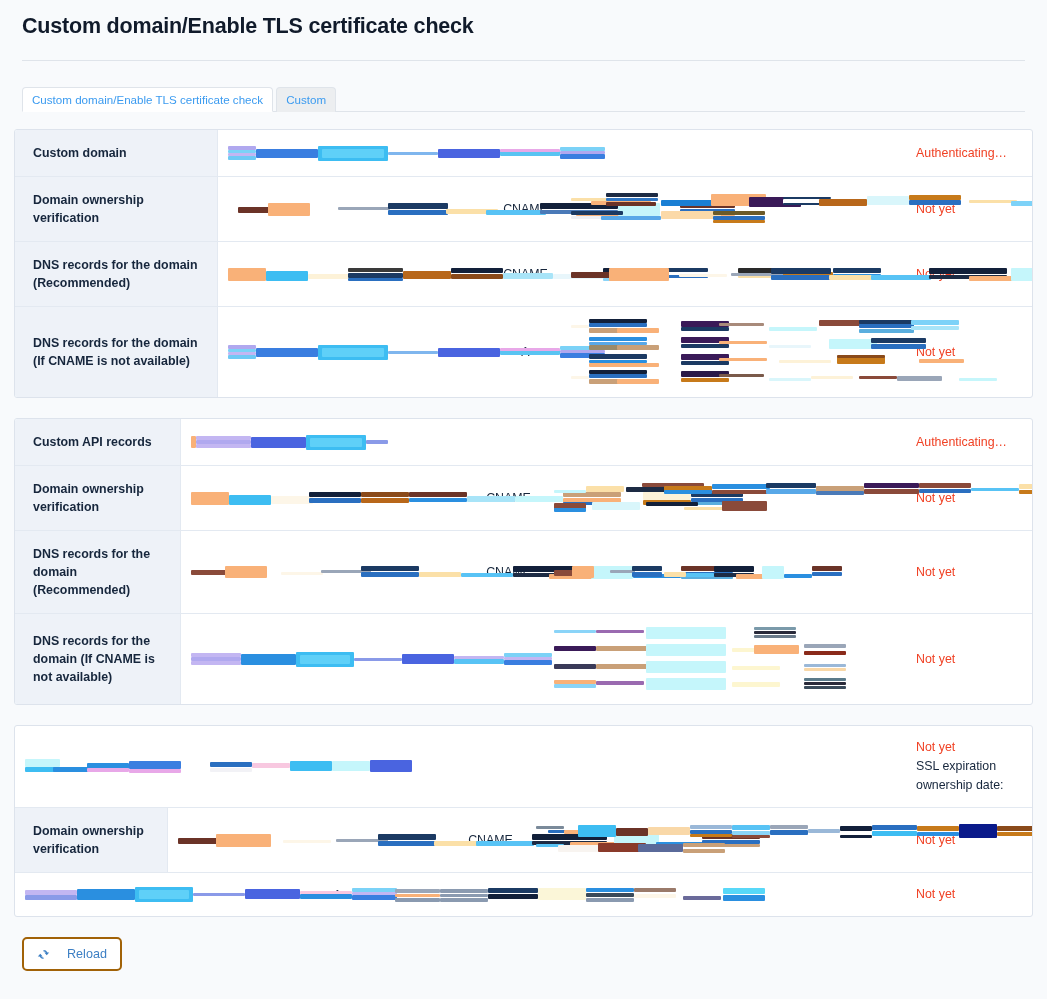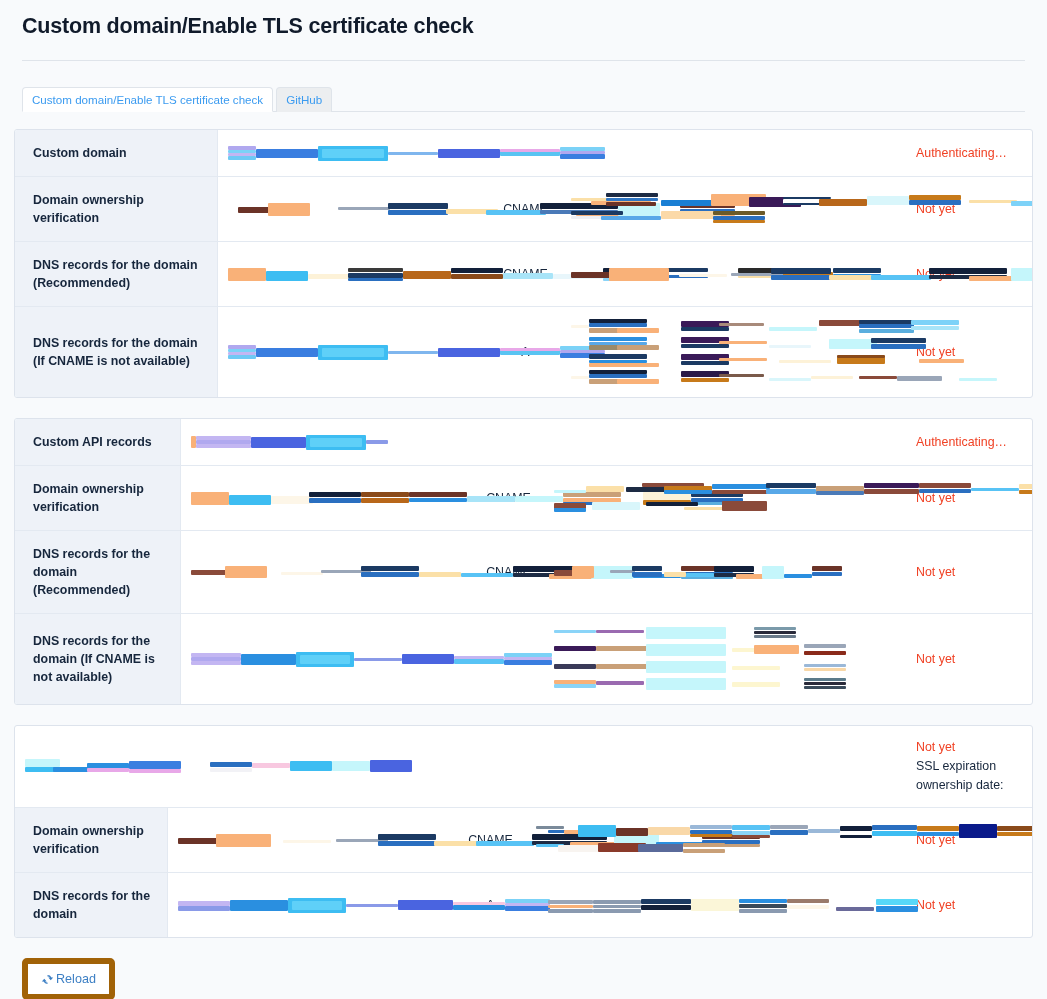--- a/index.html
+++ b/index.html
@@ -145,25 +145,25 @@
   .rk {
     position: absolute;
     border-radius: 1px;
   }
 
   
   .footer { padding: 0 22px; }
   .reload-btn {
     display: inline-flex;
     align-items: center;
-    gap: 2px;
+    gap: 17px;
     font-size: 12.6px;
     color: #3c7fc4;
     background: #ffffff;
-    border: 6px solid #a16207;
+    border: 2px solid #a16207;
     border-radius: 5px;
     padding: 8px 13px;
     cursor: pointer;
     font-family: "Liberation Sans", sans-serif;
   }
   .reload-icon { display: inline-flex; width: 13px; height: 13px; }
 </style>
 </head>
 <body>
 
@@ -172,21 +172,21 @@
   <div class="page-header">
     <h1 class="page-title">Custom domain/Enable TLS certificate check</h1>
   </div>
   <div class="header-rule" style="margin-left:22px;"></div>
 
   <div class="tabbar" id="tabbar">
       <div class="tab active">
         <span>Custom domain/Enable TLS certificate check</span>
       </div>
       <div class="tab">
-        <span>GitHub</span>
+        <span>Custom</span>
       </div>
     </div>
 
   <div class="tables-wrap" id="sections">
       <div class="stage">
         <div class="srow">
           <div class="cell-label" style="width: 203px;">
             <span>Custom domain</span>
           </div>
           <div class="cell-value" style="flex: 0 0 270px;">
@@ -754,23 +754,20 @@
                 <span class="rk" style="left: 147px; top: 2px; width: 42px; height: 4px; background: rgb(201, 160, 120);"></span>
                 <span class="rk" style="left: 147px; top: 8px; width: 42px; height: 4px; background: rgb(201, 160, 120);"></span>
               </div>
             </div>
           </div>
           <div class="cell-status" style="flex: 0 0 130px;">
             <div class="status-pending">Not yet</div>
           </div>
         </div>
         <div class="srow">
-          <div class="cell-label" style="width: 153px;">
-            <span>DNS records for the domain</span>
-          </div>
           <div class="cell-value" style="flex: 0 0 285px;">
             <div class="redaction">
               <div class="ln">
                 <span class="rk" style="left: 0px; top: 3px; width: 52px; height: 5px; background: rgb(195, 182, 242);"></span>
                 <span class="rk" style="left: 0px; top: 8px; width: 52px; height: 5px; background: rgb(138, 154, 232);"></span>
                 <span class="rk" style="left: 52px; top: 2px; width: 58px; height: 11px; background: rgb(42, 143, 224);"></span>
                 <span class="rk" style="left: 110px; top: 0px; width: 58px; height: 15px; background: rgb(61, 189, 242);"></span>
                 <span class="rk" style="left: 114px; top: 3px; width: 50px; height: 9px; background: rgb(95, 208, 248);"></span>
                 <span class="rk" style="left: 168px; top: 6px; width: 52px; height: 3px; background: rgb(138, 154, 232);"></span>
                 <span class="rk" style="left: 220px; top: 2px; width: 55px; height: 10px; background: rgb(74, 100, 224);"></span>

